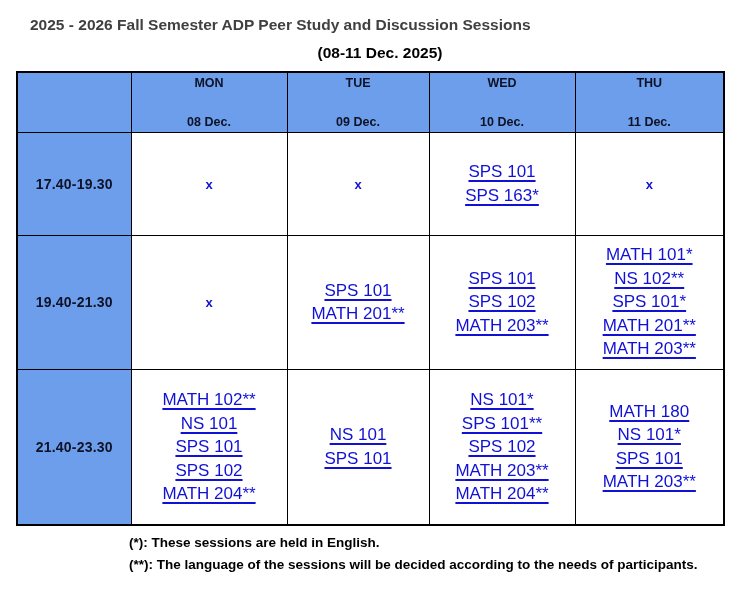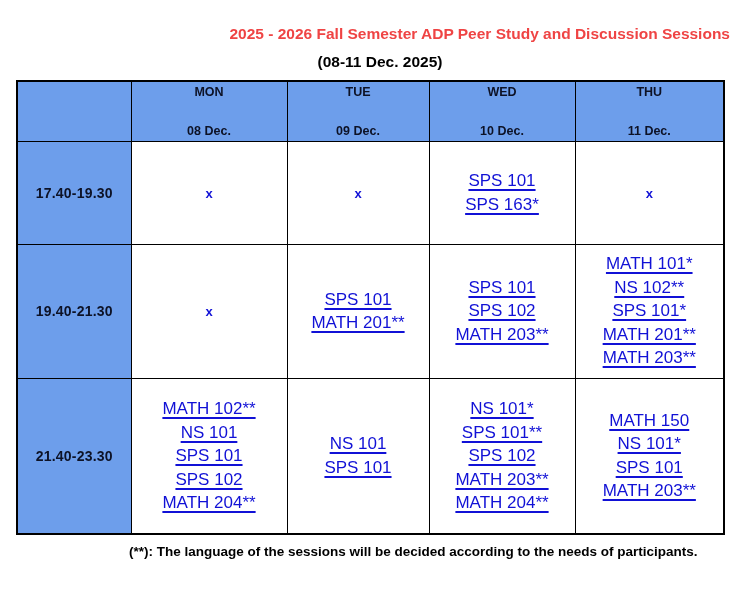--- a/index.html
+++ b/index.html
@@ -11,24 +11,24 @@
   *{box-sizing:border-box;}
   html,body{margin:0;padding:0;}
   body{
     width:740px;height:596px;overflow:hidden;
     background:#ffffff;
     font-family:"Liberation Sans","DejaVu Sans",sans-serif;
     color:var(--ink);
   }
   .title{
     margin:0 10px 0 30px;
-    padding-top:24px;
-    text-align:right;
+    padding-top:15px;
+    text-align:left;
     font-size:15.5px;font-weight:bold;line-height:20px;
-    color:#ef4444;
+    color:#404040;
   }
   .subtitle{
     margin:8px 10px 8px 30px;
     text-align:center;
     font-size:15.5px;font-weight:bold;line-height:20px;
     color:#000;
   }
   table.schedule{
     border-collapse:collapse;
     table-layout:fixed;
@@ -164,24 +164,25 @@
           <a class="session-link">SPS 101</a>
         </td>
         <td>
           <a class="session-link">NS 101*</a>
           <a class="session-link">SPS 101**</a>
           <a class="session-link">SPS 102</a>
           <a class="session-link">MATH 203**</a>
           <a class="session-link">MATH 204**</a>
         </td>
         <td>
-          <a class="session-link">MATH 150</a>
+          <a class="session-link">MATH 180</a>
           <a class="session-link">NS 101*</a>
           <a class="session-link">SPS 101</a>
           <a class="session-link">MATH 203**</a>
         </td>
       </tr>
     </tbody>
 </table>
 
 <div class="footnotes">
+  <div>(*): These sessions are held in English.</div>
   <div>(**): The language of the sessions will be decided according to the needs of participants.</div>
 </div>
 
 </body></html>

